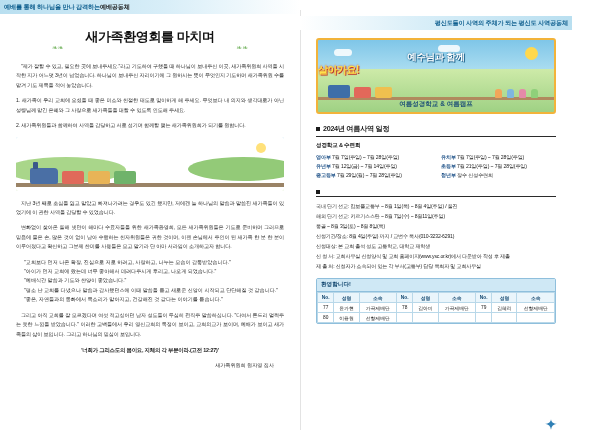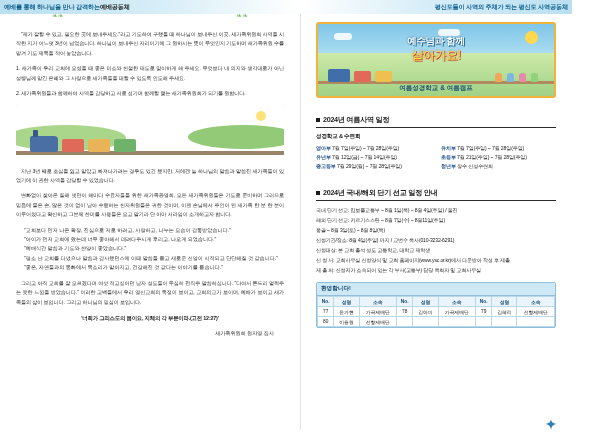--- a/index.html
+++ b/index.html
@@ -7,21 +7,21 @@
   body {
     width:600px; height:440px;
     font-family:"Liberation Sans", sans-serif;
     background:#ffffff;
     color:#1a1a1a;
     overflow:hidden;
   }
   .page { position:relative; width:600px; height:440px; display:flex; }
   .col { position:relative; height:440px; }
   .col.left { width:300px; padding:0 16px; }
-  .col.right { width:272px; padding:0 16px; }
+  .col.right { width:272px; padding:16px 16px; }
   .divider { position:absolute; left:300px; top:10px; bottom:10px; width:1px; background:#e3e3e3; }
 
   
   .banner {
     height:14px;
     display:flex; align-items:center;
     font-size:6.2px; font-weight:bold; letter-spacing:-0.2px;
     color:#1b1b1b;
     padding-left:4px;
     margin:0 -16px 0 -16px;
@@ -84,22 +84,22 @@
   .poster .p-cloud { position:absolute; width:18px; height:7px; background:#ffffffd9; border-radius:7px; }
   .poster .p-cloud.a { left:16px; top:9px; }
   .poster .p-cloud.b { left:120px; top:5px; width:22px; }
   .poster .p-title {
     position:absolute; left:0; right:0; top:11px; text-align:center;
     font-size:9.5px; font-weight:bold; color:#ffffff;
     text-shadow:0 0 2px #1a5f8a, 1px 1px 0 #1a5f8a;
     letter-spacing:-0.3px;
   }
   .poster .p-sub {
-    position:absolute; left:0; right:0; top:23px; text-align:center;
-    font-size:12px; font-weight:normal; color:#ffe24a;
+    position:absolute; left:0; right:0; top:23px; 
+    font-size:10px; font-weight:bold; color:#ffe24a;
     text-shadow:1px 1px 0 #c0392b, 0 0 2px #c0392b;
     letter-spacing:-0.5px;
   }
   .poster .p-year {
     position:absolute; left:0; right:0; top:38px; text-align:center;
     font-size:10px; font-weight:bold; color:#ffffff;
     text-shadow:1px 1px 0 #1a5f8a;
   }
   .poster .p-foot {
     position:absolute; left:0; right:0; bottom:3px; text-align:center;
@@ -113,21 +113,21 @@
   .poster .p-kid { position:absolute; bottom:14px; width:7px; height:9px; border-radius:3px 3px 1px 1px; }
   .poster .p-kid.k1 { right:52px; background:#f2a65a; }
   .poster .p-kid.k2 { right:40px; background:#7fb6e0; }
   .poster .p-kid.k3 { right:28px; background:#e58aa8; }
   .poster .p-kid.k4 { right:16px; background:#8fd07a; }
 
   .sec-head {
     display:flex; align-items:center; gap:3px;
     font-size:7.2px; font-weight:bold; letter-spacing:-0.3px;
     border-bottom:1px solid #2b2b2b;
-    padding-bottom:2px; margin:17px 0 5px 0;
+    padding-bottom:2px; margin:10px 0 5px 0;
   }
   .sec-head .sq { width:4px; height:4px; background:#1b1b1b; display:inline-block; }
 
   .sub-head { font-size:5.6px; font-weight:bold; margin:0 0 3px 0; letter-spacing:-0.2px; }
   .item-list { font-size:5.1px; line-height:1.75; letter-spacing:-0.15px; }
   .item-list .row { display:flex; gap:10px; }
   .item-list .cell { flex:1; white-space:nowrap; }
   .tag { color:#1b4f86; font-weight:bold; }
 
   .bullets { font-size:5.05px; line-height:1.8; letter-spacing:-0.15px; }
@@ -151,20 +151,21 @@
 
 <div class="page">
 
   <div class="col left">
 
     <div class="banner left-b">
       <span class="hi">예배를 통해 하나님을 만나 감격하는</span>
         <span> 예배공동체</span>
     </div>
 
+    <div class="title-main">새가족환영회를 마치며</div>
     <div class="deco-row">
       <span class="deco l">❧❧</span>
       <span class="deco r">❧❧</span>
     </div>
 
     <div class="body-text">
       <p>"제가 잘할 수 있고, 필요한 곳에 보내주세요."라고 기도하여 구했을 때 하나님이 보내주신 이곳, 새가족위원회 사역을 시작한 지가 어느덧 3년이 넘었습니다. 하나님이 보내주신 자리이기에 그 원하시는 뜻이 무엇인지 기도하며 새가족위원 수를 맡겨 기도 제목을 적어 놓았습니다.</p>
       <p class="noind">1. 새가족이 우리 교회에 오셨을 때 좋은 미소와 친절한 태도로 맞이하게 해 주세요. 무엇보다 내 의지와 생각대로가 아닌 성령님께 맡긴 은혜와 그 사랑으로 새가족들을 대할 수 있도록 인도해 주세요.</p>
       <p class="noind">2. 새가족위원들과 함께하여 사역을 감당하고 서로 섬기며 함께할 맺는 새가족위원회가 되기를 원합니다.</p>
     </div>
@@ -244,21 +245,20 @@
         <div class="cell"><span class="tag">초등부</span> <span>7월 21일(주일) ~ 7월 28일(주일)</span></div>
       </div>
       <div class="row">
         <div class="cell"><span class="tag">중고등부</span> <span>7월 29일(월) ~ 7월 28일(주일)</span></div>
         <div class="cell"><span class="tag">청년부</span> <span>장수 신성수련회</span></div>
       </div>
     </div>
 
     <div class="sec-head">
       <span class="sq"></span>
-      <span>2024년 국내/해외 단기 선교 일정 안내</span>
     </div>
     <div class="bullets">
       <div>국내 단기 선교: 캄보플교등부 ~ 8월 1일(목) ~ 8월 4일(주일) / 울진</div>
       <div>해외 단기 선교: 키르기스스탄 ~ 8월 7일(수) ~ 8월11일(주일)</div>
       <div>몽골 ~ 8월 3일(토) ~ 8월 8일(목)</div>
     </div>
 
     <div class="bullets">
       <div>신청기간/장소: 8월 4일(주일) 까지 / 교번수 목사(010-3232-6291)</div>
       <div>신청대상: 본 교회 출석 성도 고등학교, 대학교 재학생</div>

